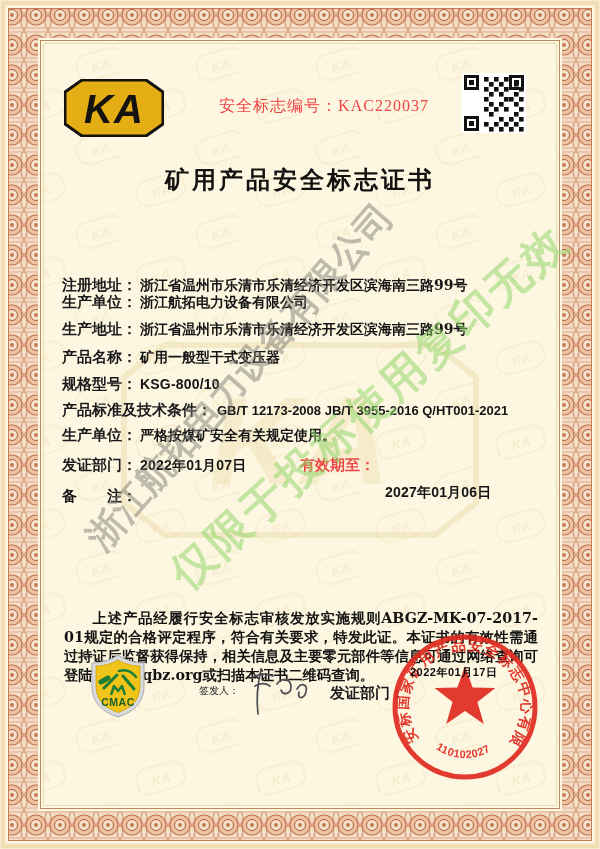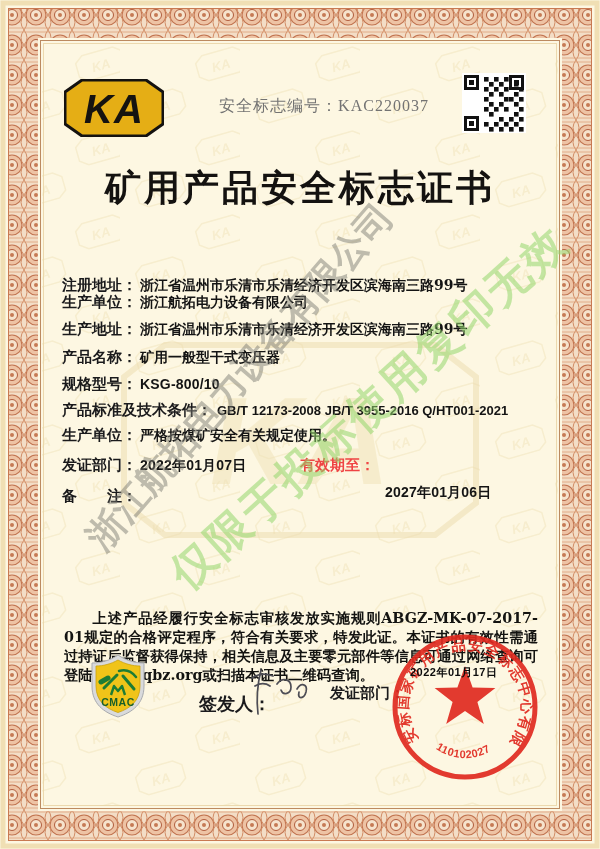--- a/index.html
+++ b/index.html
@@ -3,24 +3,24 @@
 <meta charset="utf-8">
 <style>
   * { margin:0; padding:0; box-sizing:border-box; }
   body { background:#ffffff; font-family:"Liberation Sans", sans-serif; }
   .page { position:relative; width:600px; height:849px; margin:0 auto; background:#fdf7e2; overflow:hidden; }
   .deco { position:absolute; left:0; top:0; width:600px; height:849px; }
 
   
   .ka-logo { position:absolute; left:64px; top:79px; width:100px; height:58px; }
   .serial-line { position:absolute; left:0; top:96px; width:600px; text-align:center; padding-left:48px;
-                 font-family:"Liberation Serif", serif; font-size:16px; color:#737373; letter-spacing:1px; white-space:pre; }
+                 font-family:"Liberation Serif", serif; font-size:16px; color:#ef4444; letter-spacing:1px; white-space:pre; }
   .qr { position:absolute; left:462px; top:73px; width:64px; height:60px; background:#ffffff; }
   .page-title { position:absolute; left:0; top:164px; width:600px; text-align:center;
-                font-size:36px; font-weight:900; color:#141210; letter-spacing:3px;
+                font-size:24px; font-weight:900; color:#141210; letter-spacing:3px;
                 font-family:"Liberation Serif", serif; }
 
   
   .row { position:absolute; left:62px; width:480px; font-size:15px; color:#141414; }
   .lbl { display:inline-block; width:78px; font-weight:700; white-space:pre; vertical-align:top; color:#1a1a1c; }
   .row.wide .lbl { width:155px; }
   .val { font-weight:700; }
   .v-script { font-family:"DejaVu Serif", serif; font-size:14px; font-weight:700; }
   .v-code   { font-size:14px; font-weight:700; letter-spacing:0.2px;margin-top:28px; }
   .v-std    { font-size:13px; font-weight:700; }
@@ -29,21 +29,21 @@
   .valid-lbl { position:absolute; left:238px; top:0; font-weight:700; white-space:pre; color:#ef4444; }
   .valid-val { position:absolute; left:323px; top:0; }
 
   
   .statement { position:absolute; left:64px; top:567px; width:474px; font-size:14.3px; line-height:19px;
                font-weight:700; color:#131311; text-align:justify; text-indent:2em;
                font-family:"DejaVu Serif", serif;margin-top:42px; }
 
   
   .cmac-shield { position:absolute; left:90px; top:654px; width:56px; height:64px; }
-  .signer-label { position:absolute; left:199px; top:684px; font-size:18px; font-weight:700; color:#1a1a1c; white-space:pre;margin-top:8px; }
+  .signer-label { position:absolute; left:199px; top:684px; font-size:10px; font-weight:400; color:#1a1a1c; white-space:pre; }
   .signature { position:absolute; left:246px; top:662px; width:72px; height:58px; }
   .dept-label { position:absolute; left:330px; top:684px; font-size:15px; font-weight:700; color:#1a1a1c; white-space:pre; }
   .stamp { position:absolute; left:385px; top:627px; width:164px; height:164px; opacity:0.92; }
   .stamp-date { position:absolute; left:410px; top:665px; width:120px; font-size:11px; font-weight:700; color:#0d0d0d; letter-spacing:0.5px; }
 
   
   .wm { position:absolute; pointer-events:none; text-align:center; font-weight:700; white-space:nowrap; }
   .wm-company { left:8px; top:352px; width:464px; transform:rotate(-49deg); color:rgba(122,122,112,0.48);
                 font-size:37px; font-family:"DejaVu Serif", serif; }
   .wm-notice  { left:112px; top:380px; width:510px; transform:rotate(-42deg); color:rgba(148,215,108,0.55);

